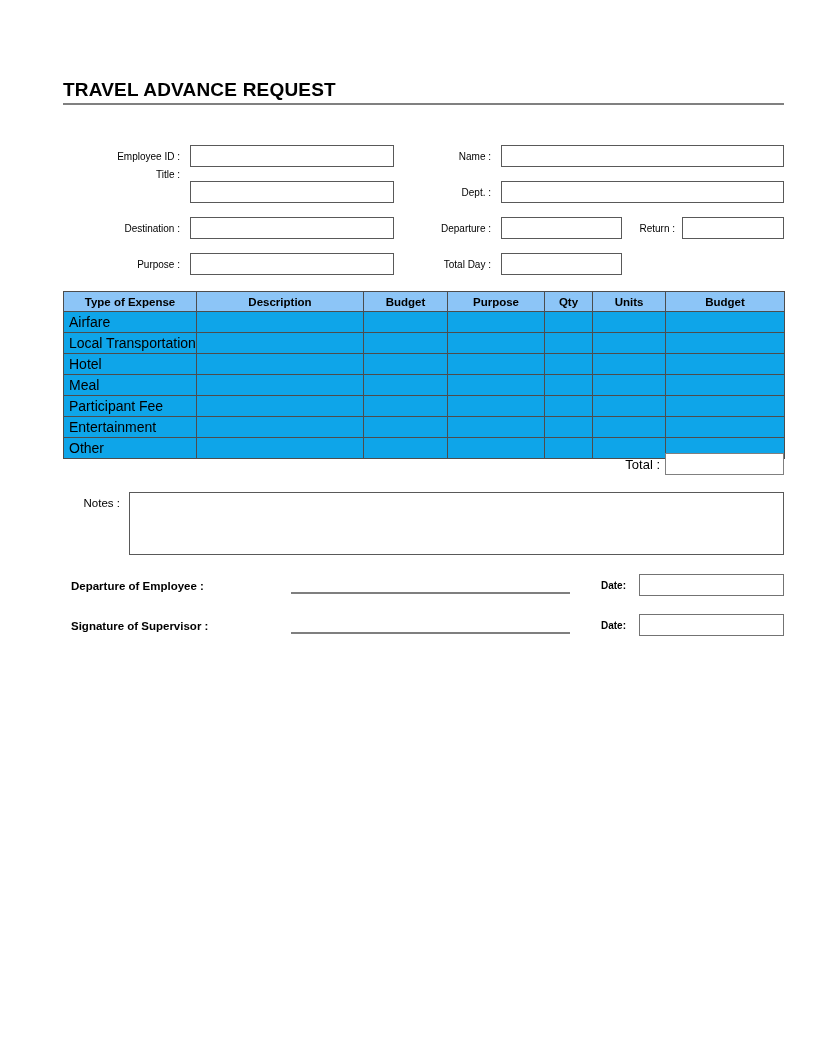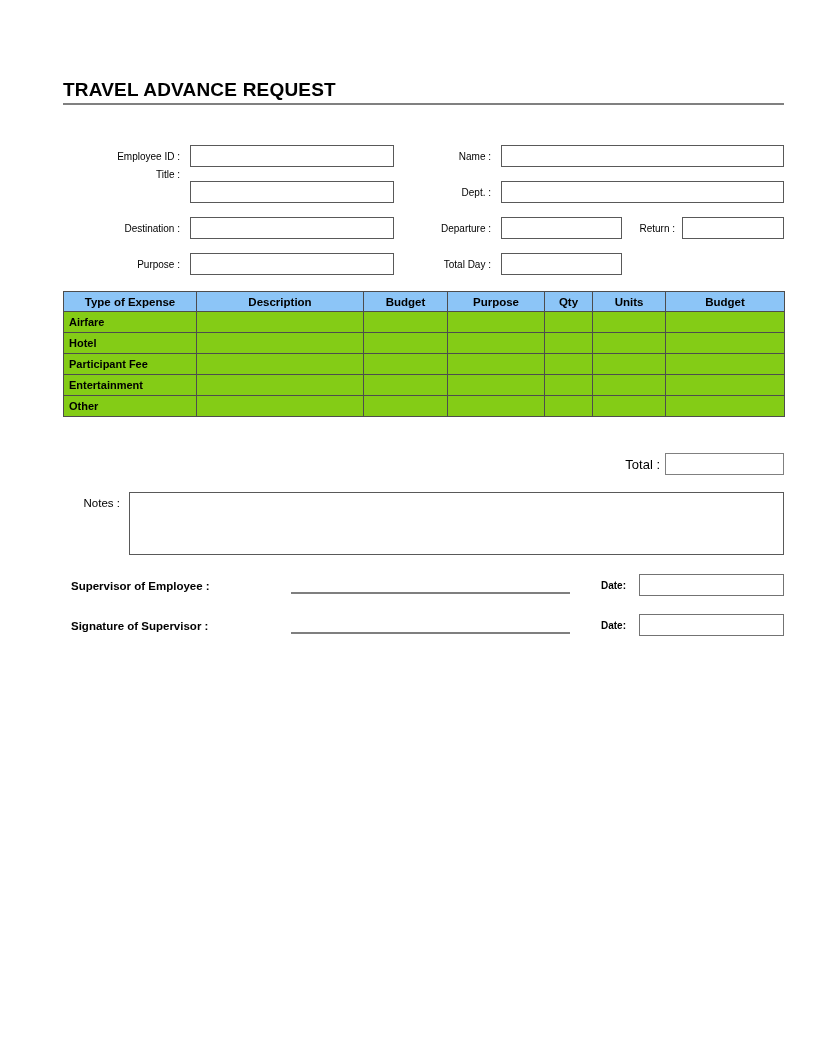--- a/index.html
+++ b/index.html
@@ -75,25 +75,24 @@
     font-weight: bold;
     height: 19px;
     padding: 0;
     text-align: center;
     color: #000;
   }
   .xtable td {
     border: 1.4px solid #4d4d4d;
     height: 20px;
     padding: 0 0 0 5px;
-    font-size: 11px;
+    font-size: 14px;
     color: #000;
     vertical-align: middle;
-    background: #84cc16;
-    font-weight: bold;
+    background: #0ea5e9;
   }
   .xtable td.blank { padding: 0; }
 
   
   .total-label {
     position: absolute;
     left: 560px;
     top: 458px;
     width: 100px;
     text-align: right;
@@ -227,21 +226,39 @@
       <tr>
         <td>Airfare</td>
         <td class="blank"></td>
         <td class="blank"></td>
         <td class="blank"></td>
         <td class="blank"></td>
         <td class="blank"></td>
         <td class="blank"></td>
       </tr>
       <tr>
+        <td>Local Transportation</td>
+        <td class="blank"></td>
+        <td class="blank"></td>
+        <td class="blank"></td>
+        <td class="blank"></td>
+        <td class="blank"></td>
+        <td class="blank"></td>
+      </tr>
+      <tr>
         <td>Hotel</td>
+        <td class="blank"></td>
+        <td class="blank"></td>
+        <td class="blank"></td>
+        <td class="blank"></td>
+        <td class="blank"></td>
+        <td class="blank"></td>
+      </tr>
+      <tr>
+        <td>Meal</td>
         <td class="blank"></td>
         <td class="blank"></td>
         <td class="blank"></td>
         <td class="blank"></td>
         <td class="blank"></td>
         <td class="blank"></td>
       </tr>
       <tr>
         <td>Participant Fee</td>
         <td class="blank"></td>
@@ -271,21 +288,21 @@
       </tr>
     </tbody>
   </table>
 
   <div class="total-label">Total :</div>
   <input class="total-box" style="padding: 0px 4px; font-size: 11.5px; font-family: &quot;Liberation Sans&quot;, sans-serif;" value="">
 
   <div class="notes-label">Notes :</div>
   <textarea class="notes-box" style="padding: 3px 5px; font-size: 11.5px; font-family: &quot;Liberation Sans&quot;, sans-serif; resize: none;" placeholder=""></textarea>
 
-  <div class="sig-label" style="left:71px; top:579px;">Supervisor of Employee :</div>
+  <div class="sig-label" style="left:71px; top:579px;">Departure of Employee :</div>
   <div class="sig-line" style="top:592px;"></div>
   <div class="date-label" style="top:579px;">Date:</div>
   <input class="date-box" style="top: 574px; padding: 0px 4px; font-size: 11.5px; font-family: &quot;Liberation Sans&quot;, sans-serif;" value="">
 
   <div class="sig-label" style="left:71px; top:619px;">Signature of Supervisor :</div>
   <div class="sig-line" style="top:632px;"></div>
   <div class="date-label" style="top:619px;">Date:</div>
   <input class="date-box" style="top: 614px; padding: 0px 4px; font-size: 11.5px; font-family: &quot;Liberation Sans&quot;, sans-serif;" value="">
 
 </div>

